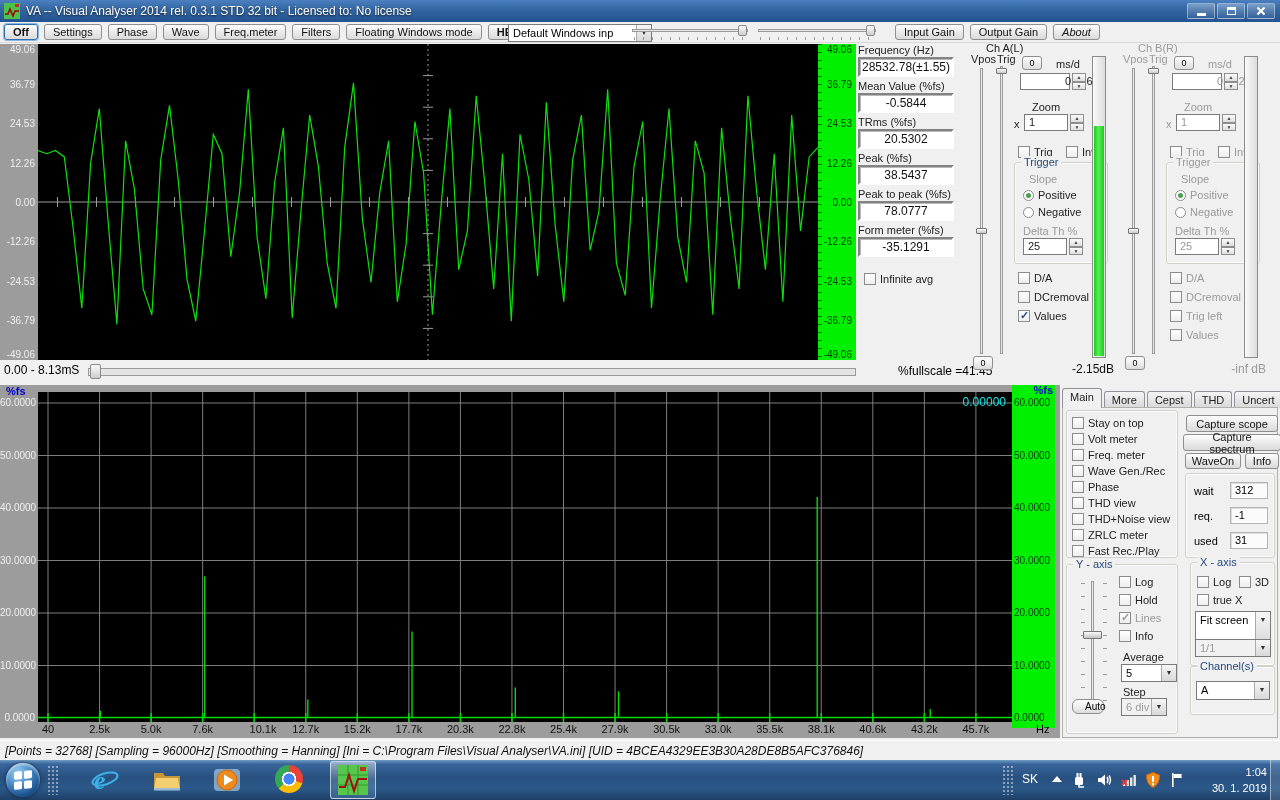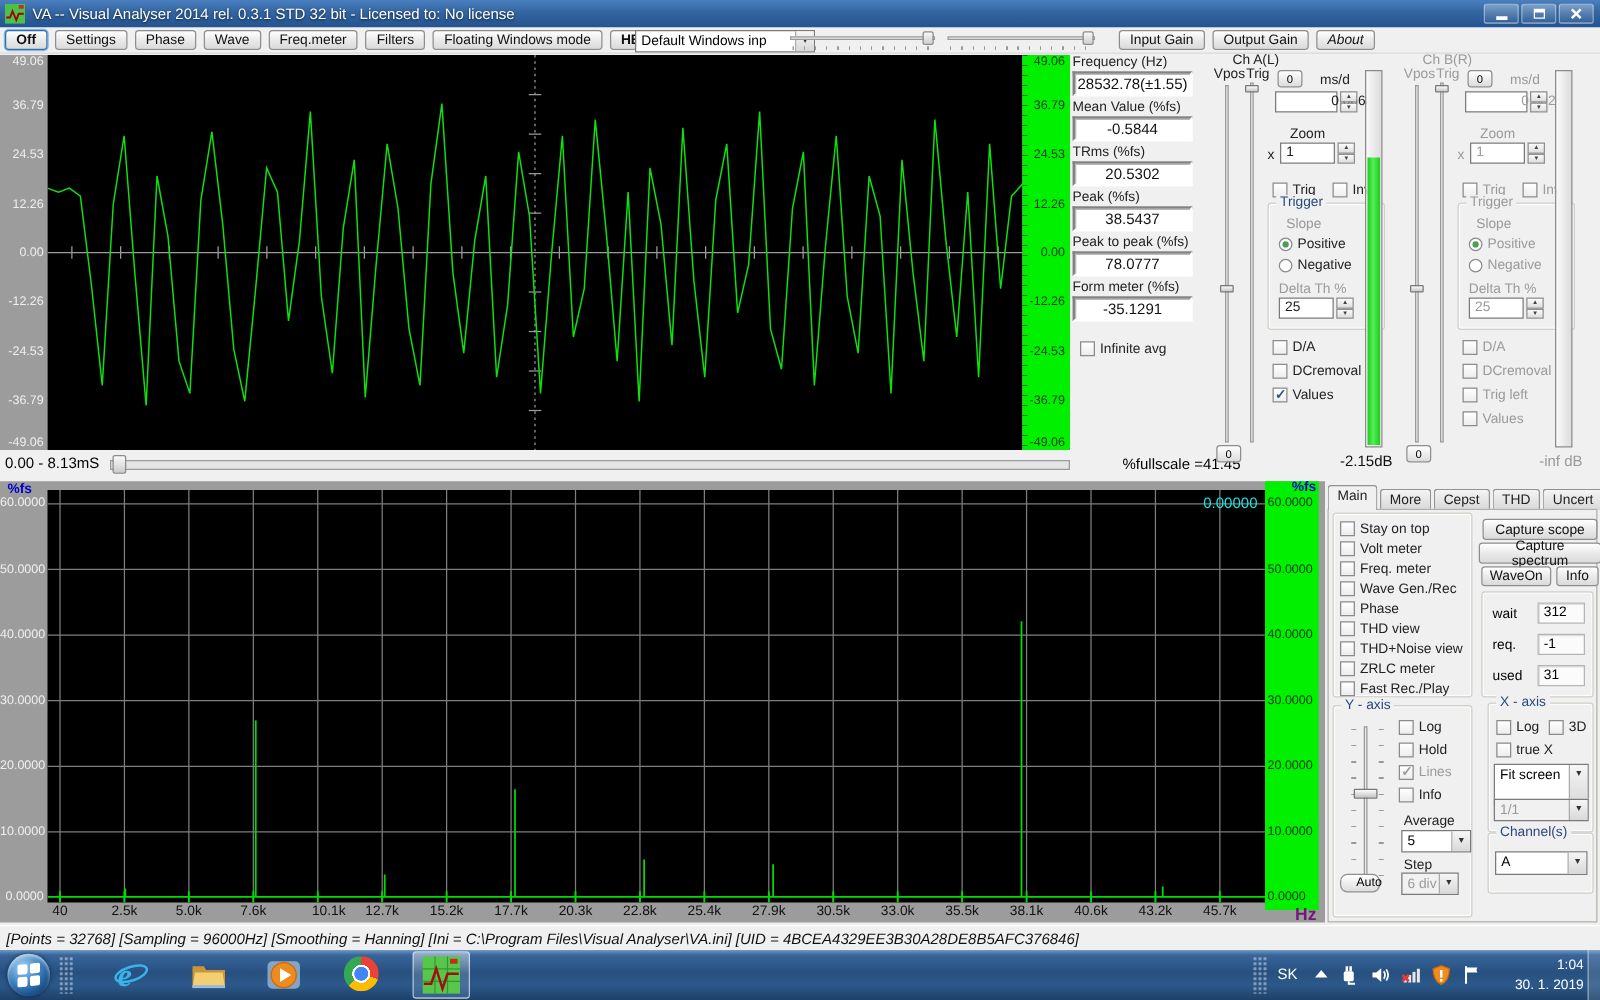--- a/index.html
+++ b/index.html
@@ -116,21 +116,21 @@
   #spec { position:absolute; left:0; top:385px; width:1060px; height:353px; background:#9c9c9c; }
   #spec-plot { position:absolute; left:38px; top:7px; width:974px; height:330px; background:#000; }
   #spec-pfs { position:absolute; left:6px; top:0; font-size:11px; font-weight:bold; color:#0000cc; }
   .splab { position:absolute; left:0; width:35px; text-align:right; font-size:10px; color:#efefef; }
   #spec-cursor { position:absolute; left:930px; top:10px; width:76px; text-align:right; font-size:12px; color:#17e7e7; }
   #spec-bar { position:absolute; left:1012px; top:0; width:43px; height:343px; background:#00f000; }
   #spec-bar .bfs { position:absolute; right:2px; top:-1px; font-size:11px; font-weight:bold; color:#0000cc; }
   .sblab { position:absolute; left:2px; font-size:10px; color:#073a07; }
   #spec-xstrip { position:absolute; left:38px; top:337px; width:974px; height:16px; }
   .sxlab { position:absolute; top:1px; font-size:11px; color:#111; transform:translateX(-50%); white-space:nowrap; }
-  #spec-hz { position:absolute; left:1036px; top:338px; font-size:14px; font-weight:bold; color:#701a75; }
+  #spec-hz { position:absolute; left:1036px; top:338px; font-size:11px; font-weight:normal; color:#000000; }
 
   
   #tabs { position:absolute; left:1062px; top:388px; display:flex; align-items:flex-end; height:20px; }
   .tab { height:17px; padding:2px 7px 0 7px; border:1px solid #8f9296; border-bottom:none; border-radius:3px 3px 0 0;
     background:linear-gradient(#f4f4f4,#d8d8d8); font-size:11px; margin-right:2px; color:#222; }
   .tab.active { height:20px; background:#f0f0f0; position:relative; z-index:2; }
   #panelbox { position:absolute; left:1062px; top:407px; width:216px; height:331px; border:1px solid #b0b0aa; background:#f0f0f0; }
   #opt-gb { position:absolute; left:1066px; top:410px; width:112px; height:148px; }
   #opt-list { position:absolute; left:5px; top:4px; }
   #opt-list .cb { position:static; height:16px; }

